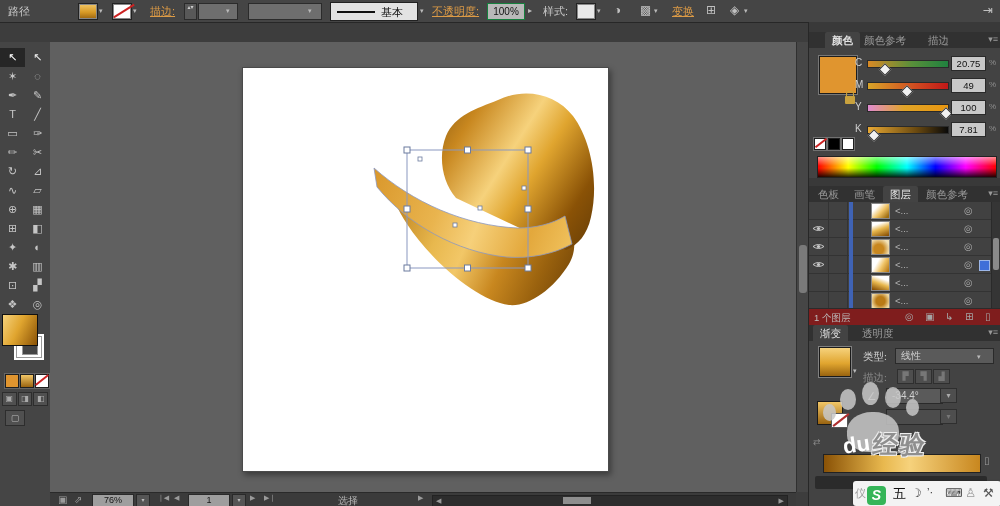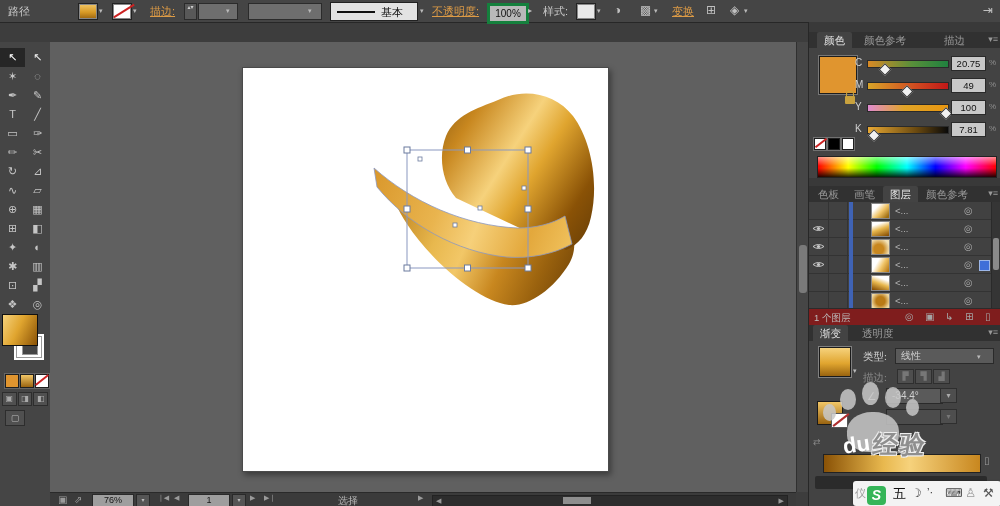--- a/index.html
+++ b/index.html
@@ -13,21 +13,21 @@
   .chip{position:absolute;top:3px;width:18px;height:15px;border:1px solid #222;box-shadow:inset 0 0 0 1px #888;}
   .fillchip{background:linear-gradient(180deg,#f2c767 0%,#d89a25 55%,#9a6410 100%);}
   .nonechip{background:#fff;}
   .nonechip:after{content:"";position:absolute;left:-1px;top:6px;width:24px;height:2px;background:#cc2222;transform:rotate(-32deg);}
   .ddarrow{position:absolute;top:7px;font-size:7px;color:#bbb;}
   .ddbox{position:absolute;top:3px;height:15px;background:#6e6e6e;border:1px solid #2b2b2b;}
   .stepper{position:absolute;top:3px;width:11px;height:15px;background:#585858;border:1px solid #2b2b2b;color:#ccc;font-size:6px;line-height:7px;text-align:center;}
   .linestyle{position:absolute;top:2px;width:86px;height:17px;background:#e3e3e3;border:1px solid #222;color:#111;}
   .linestyle .line{position:absolute;left:6px;top:8px;width:38px;height:2px;background:#111;}
   .linestyle .txt{position:absolute;left:50px;top:2px;font-size:11px;color:#111;}
-  .valbox{position:absolute;top:3px;height:15px;background:#b9b9b9;border:3px solid #15803d;color:#111;text-align:center;font-size:10px;line-height:15px;}
+  .valbox{position:absolute;top:3px;height:15px;background:#b9b9b9;border:1px solid #15803d;color:#111;text-align:center;font-size:10px;line-height:15px;}
   .cicon{position:absolute;top:3px;color:#c0c0c0;font-size:12px;}
 
   
   .tabbar{position:absolute;left:0;top:22px;width:1000px;height:20px;background:#2c2c2c;}
   .doctab{position:absolute;top:0;height:20px;line-height:20px;padding:0 8px;font-size:10.5px;border-right:1px solid #222;}
   .doctab .x{margin-left:10px;color:#888;font-size:10px;}
   .tab-inactive{background:#383838;color:#969696;}
   .tab-active{background:#575757;color:#d8d8d8;}
   .toolstub{position:absolute;left:0;top:2px;width:26px;height:18px;background:#3a3a3a;}
   .toolstub:after{content:"";position:absolute;left:6px;top:8px;width:12px;height:2px;background:#cfcfcf;}
@@ -320,23 +320,23 @@
     <div class="hscroll">
       <span class="harrow" style="left:3px;">◀</span>
       <div class="hthumb"></div>
       <span class="harrow" style="right:3px;">▶</span>
     </div>
   </div>
 
   <div class="dock">
 
     <div class="ptabs" style="top:10px;">
-      <span class="ptab on" style="left:8px;">颜色</span>
+      <span class="ptab on" style="left:16px;font-weight:bold;">颜色</span>
       <span class="ptab" style="left:48px;">颜色参考</span>
-      <span class="ptab" style="left:128px;">描边</span>
+      <span class="ptab" style="left:112px;">描边</span>
       <span class="pmenu">▾≡</span>
     </div>
     <div class="pbody" style="top:26px;height:130px;">
       <div class="bigswatch"></div>
       <div class="locki"></div>
 
       <div class="chrow" style="top:8px;">
         <span class="chlabel">C</span>
         <span class="chtrack trackC">
             <span class="chthumb" style="left: 21%;"></span>

